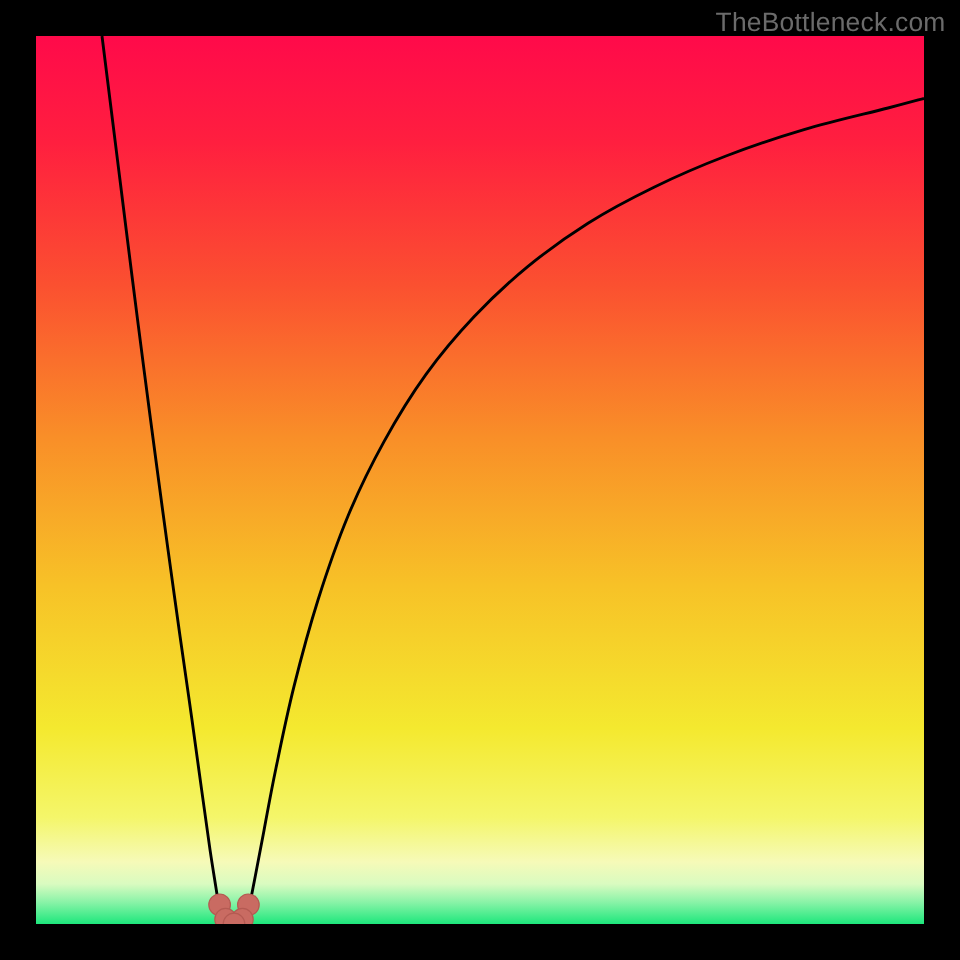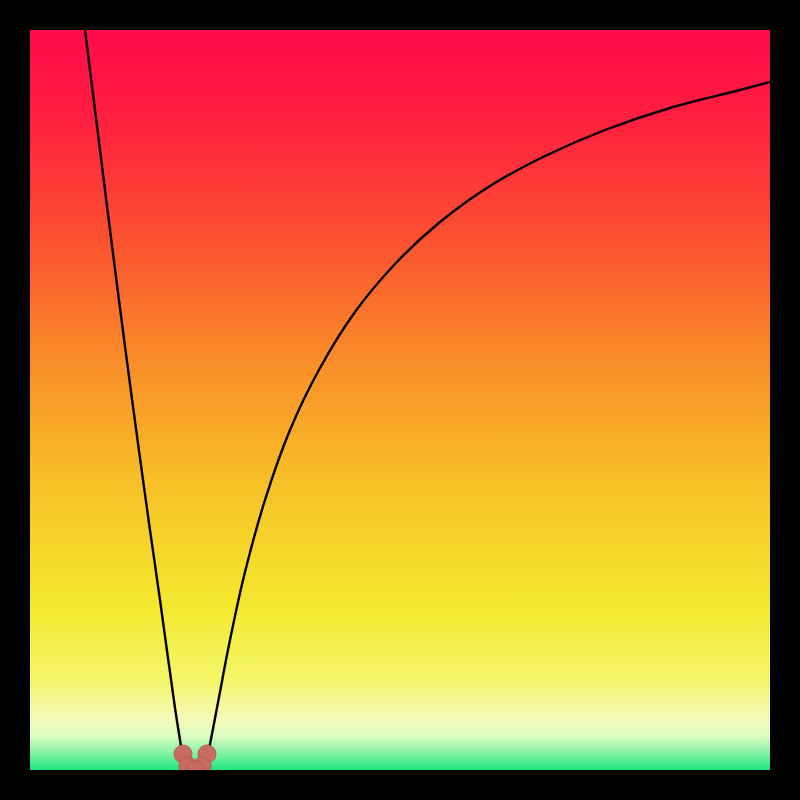--- a/index.html
+++ b/index.html
@@ -64,13 +64,14 @@
       <g id="markers">
           <circle cx="153" cy="724" r="9" fill="#c96b62" stroke="#b45a52" stroke-width="1"></circle>
           <circle cx="177" cy="724" r="9" fill="#c96b62" stroke="#b45a52" stroke-width="1"></circle>
           <circle cx="158" cy="736" r="9" fill="#c96b62" stroke="#b45a52" stroke-width="1"></circle>
           <circle cx="172" cy="736" r="9" fill="#c96b62" stroke="#b45a52" stroke-width="1"></circle>
           <circle cx="165" cy="740" r="9" fill="#c96b62" stroke="#b45a52" stroke-width="1"></circle>
         </g>
     </svg>
   </div>
 
+  <div class="watermark">TheBottleneck.com</div>
 </div>
 
 </body></html>

